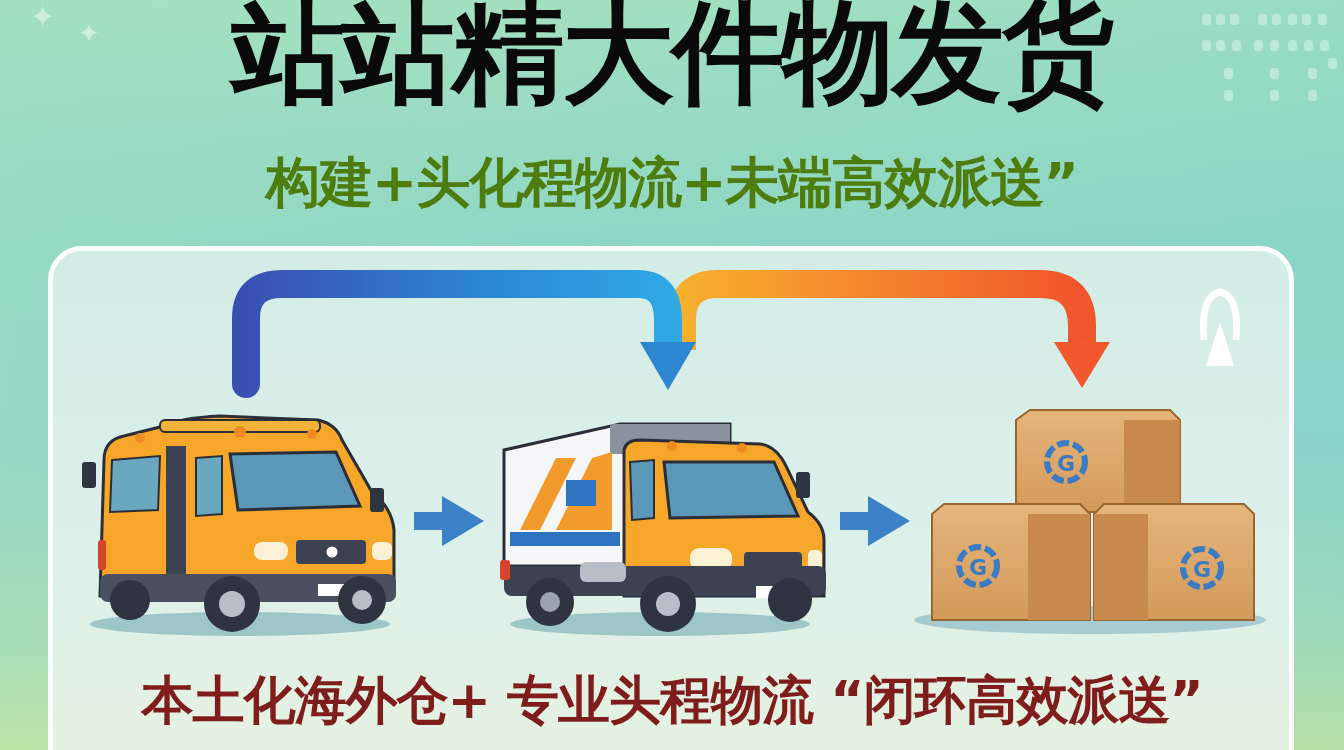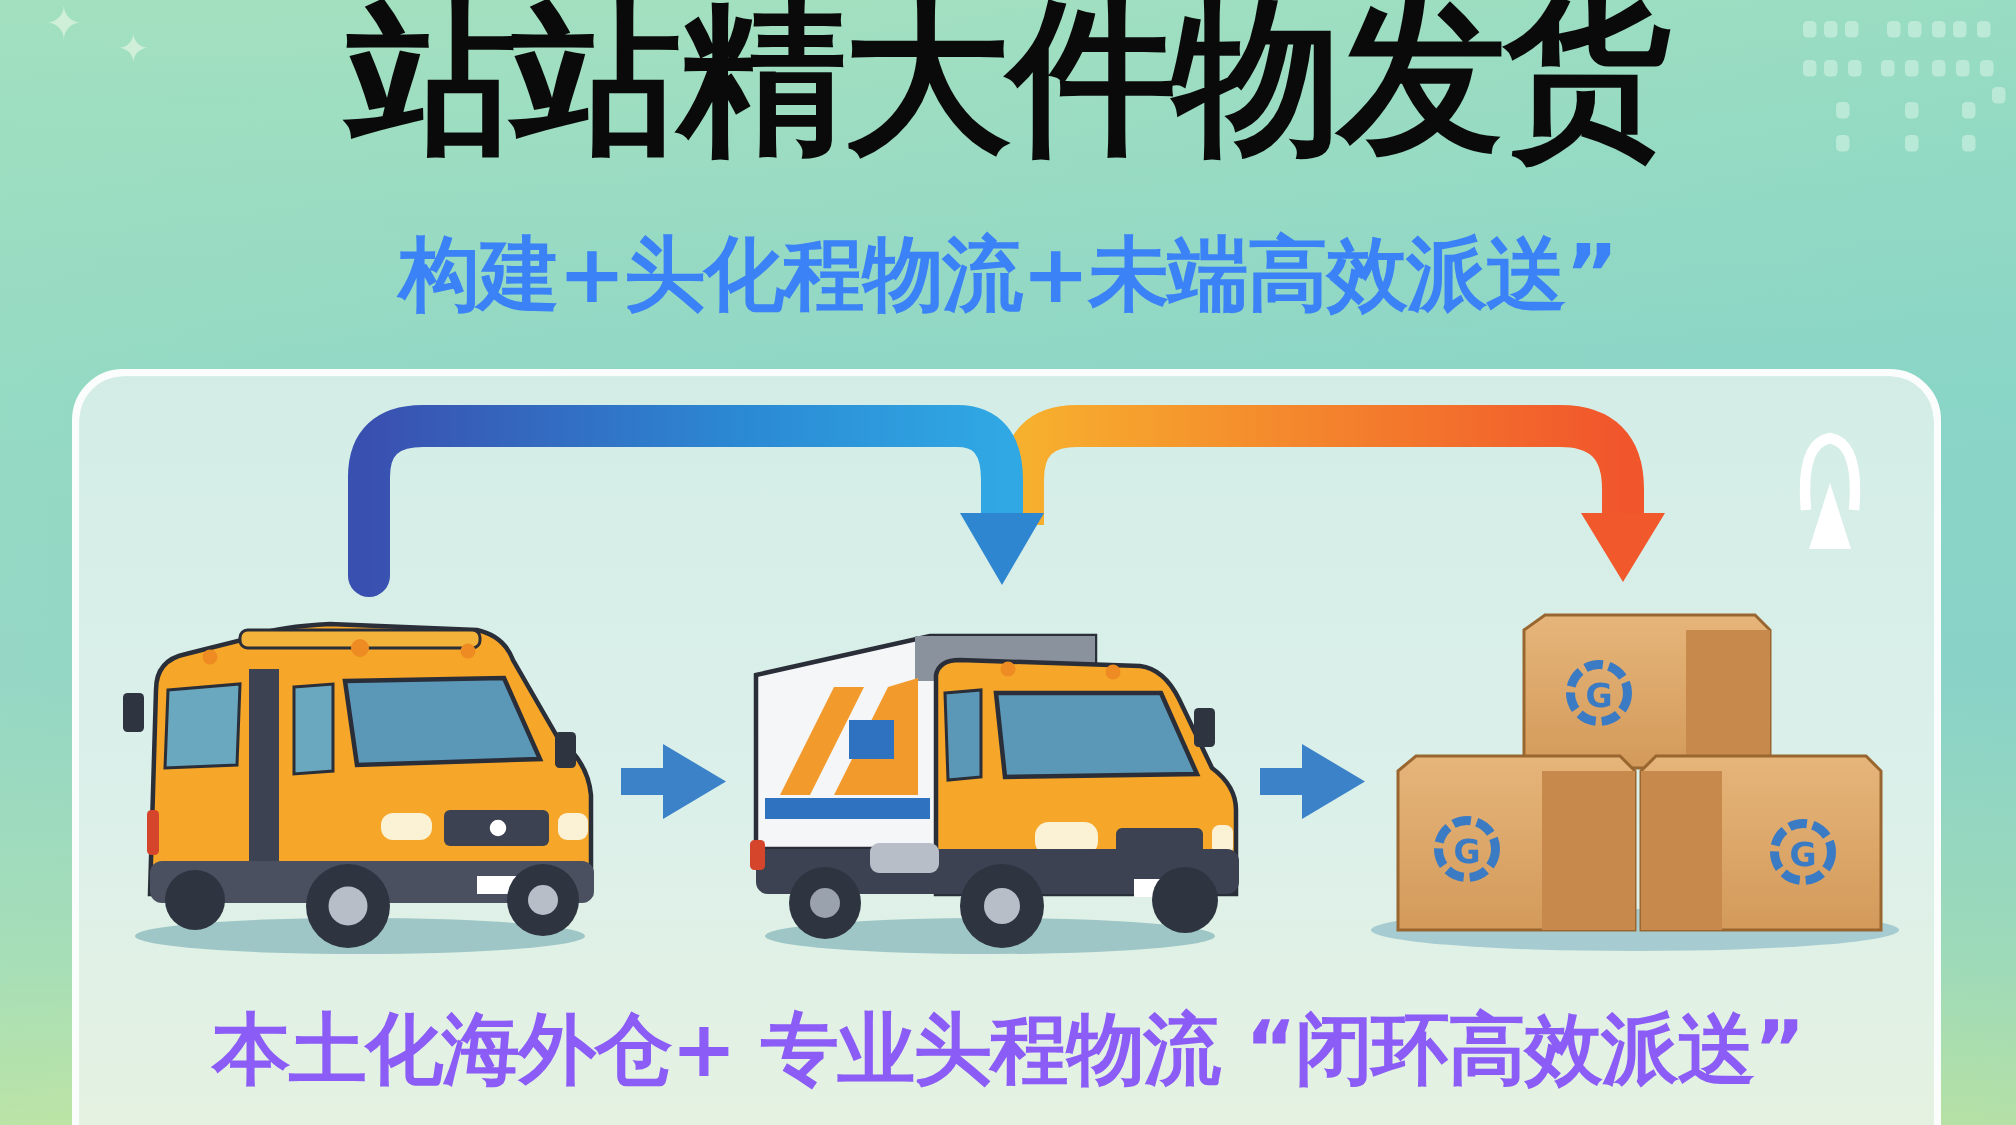--- a/index.html
+++ b/index.html
@@ -4,25 +4,25 @@
 <style>
   html,body{margin:0;padding:0;}
   body{width:1344px;height:750px;overflow:hidden;position:relative;
     font-family:"DejaVu Sans","Liberation Sans",sans-serif;
     background:linear-gradient(180deg,#a3e0c0 0%,#8fd6c6 35%,#8fd2c8 60%,#a9dcb4 85%,#c9e59a 100%);}
   .bg-overlay{position:absolute;inset:0;background:linear-gradient(90deg,rgba(160,225,190,.35) 0%,rgba(0,0,0,0) 40%,rgba(120,210,200,.25) 100%);}
   .sparkle{position:absolute;color:#dcf3df;opacity:.8;font-size:30px;line-height:1;}
   .dots{position:absolute;left:1198px;top:10px;width:146px;height:100px;}
   .dots i{position:absolute;width:9px;height:11px;border-radius:3px;background:rgba(230,250,240,.45);}
   .title{position:absolute;left:0;right:0;top:-18px;text-align:center;font-size:112px;font-weight:bold;color:#0a0a0a;letter-spacing:-2px;line-height:140px;}
-  .subtitle{position:absolute;left:0;right:0;top:148px;text-align:center;font-size:54px;font-weight:bold;color:#3b82f6;line-height:70px;letter-spacing:-1px;}
+  .subtitle{position:absolute;left:0;right:0;top:148px;text-align:center;font-size:54px;font-weight:bold;color:#4d7c0f;line-height:70px;letter-spacing:-1px;}
   .panel{position:absolute;left:48px;top:246px;width:1246px;height:540px;border-radius:34px;border:5px solid #fafdfb;
     background:linear-gradient(180deg,#d3ede6 0%,#dcf0ea 55%,#e6f2e0 100%);box-sizing:border-box;}
   .flow-svg{position:absolute;left:0;top:0;}
-  .bottom-text{position:absolute;left:0;right:0;top:664px;text-align:center;font-size:52px;font-weight:bold;color:#8b5cf6;line-height:72px;letter-spacing:-1px;}
+  .bottom-text{position:absolute;left:0;right:0;top:664px;text-align:center;font-size:52px;font-weight:bold;color:#7f1d1d;line-height:72px;letter-spacing:-1px;}
 </style>
 </head>
 <body>
 
 <div class="bg-overlay"></div>
 
 <span class="sparkle" style="left:30px;top:2px;">✦</span>
 <span class="sparkle" style="left:78px;top:20px;font-size:26px;">✦</span>
 
 <div class="dots">

